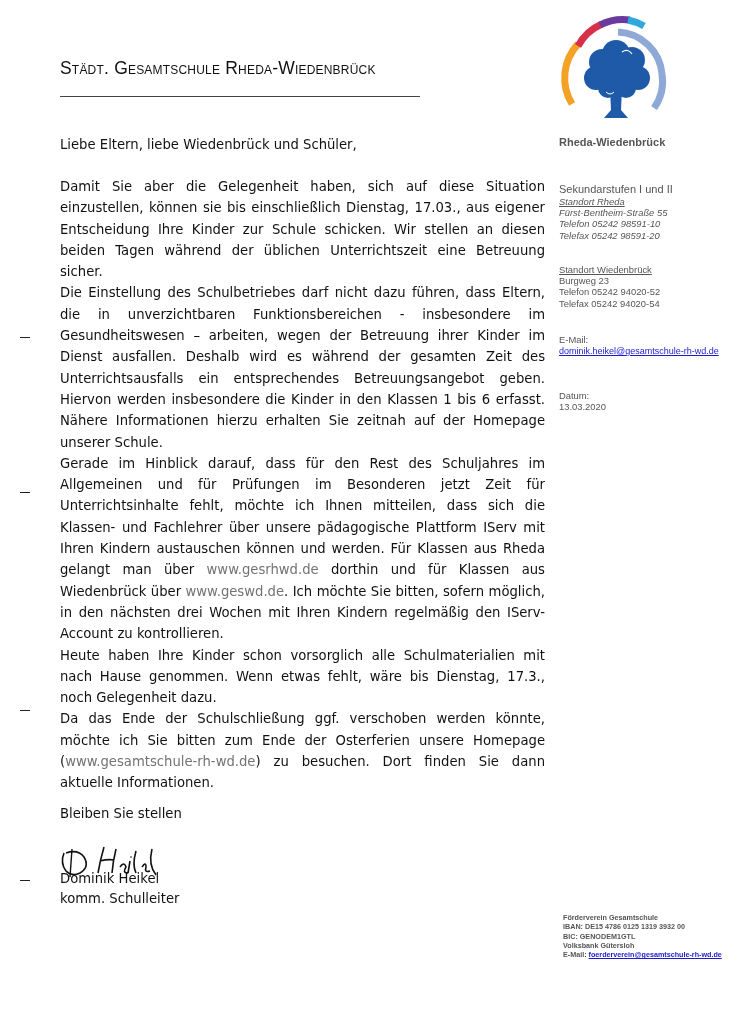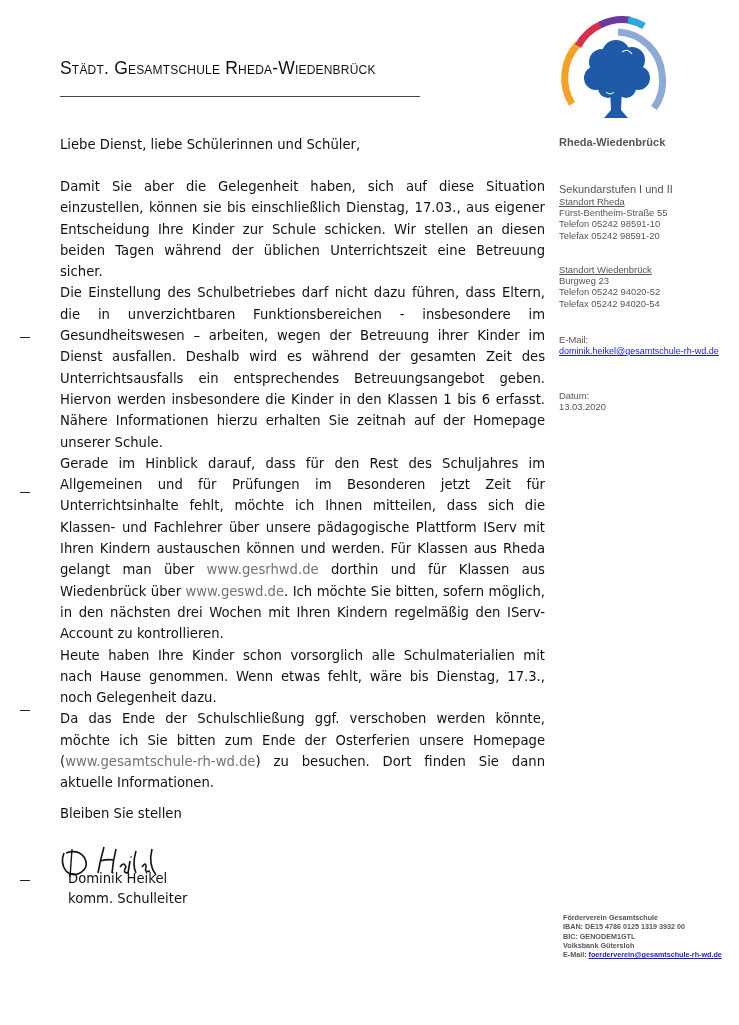--- a/index.html
+++ b/index.html
@@ -14,31 +14,31 @@
 
     .body { position: absolute; left: 60px; width: 485px; font-family: "DejaVu Sans", sans-serif;
             font-size: 13.2px; line-height: 21.3px; color: #111; }
     .salutation { top: 134px; }
     .main { top: 176px; text-align: justify; hyphens: manual; }
     .main p { margin: 0; }
     .main a, .link { color: #737373; }
 
     .closing { position: absolute; left: 60px; top: 806px; font-family: "DejaVu Sans", sans-serif; font-size: 13.2px; }
     .sig-img { position: absolute; left: 56px; top: 845px; width: 112px; height: 38px; }
-    .signer { position: absolute; left: 68px; top: 869px; font-family: "DejaVu Sans", sans-serif; font-size: 13.2px; line-height: 20px; }
+    .signer { position: absolute; left: 60px; top: 869px; font-family: "DejaVu Sans", sans-serif; font-size: 13.2px; line-height: 20px; }
 
     .fold { position: absolute; left: 20px; width: 10px; height: 0; border-top: 1px solid #222; }
 
     .logo { position: absolute; left: 558px; top: 14px; width: 120px; height: 112px; }
     .side { position: absolute; left: 559px; font-size: 9.4px; line-height: 11.2px; color: #555; }
     .side .u { text-decoration: underline; }
     .org { top: 136px; }
     .org .name { font-weight: bold; font-size: 11px; color: #555; line-height: 12px; }
     .org .sub { font-size: 11px; margin-top: 36px; }
-    .rheda { top: 196px; }
+    .rheda { top: 196px; font-style: italic; }
     .wd { top: 264px; }
     .email { top: 334px; }
     .email a { color: #1a1ad0; text-decoration: underline; font-size: 9px; }
     .date { top: 390px; }
     .foot { position: absolute; left: 563px; top: 913px; font-size: 7.2px; line-height: 9.3px; color: #555; font-weight: bold; }
     .foot a { color: #1a1ad0; text-decoration: underline; text-align: center; }
   </style>
 </head>
 <body>
 
@@ -96,21 +96,21 @@
   <div class="side date">
     <div>Datum:</div>
     <div>13.03.2020</div>
   </div>
 
   <div class="fold" style="top:337px"></div>
   <div class="fold" style="top:492px"></div>
   <div class="fold" style="top:710px"></div>
   <div class="fold" style="top:880px"></div>
 
-  <div class="body salutation">Liebe Dienst, liebe Schülerinnen und Schüler,</div>
+  <div class="body salutation">Liebe Eltern, liebe Wiedenbrück und Schüler,</div>
 
   <div class="body main">
     <p>Damit Sie aber die Gelegenheit haben, sich auf diese Situation einzustellen, können sie bis einschließlich Dienstag, 17.03., aus eigener Entscheidung Ihre Kinder zur Schule schicken. Wir stellen an diesen beiden Tagen während der üblichen Unterrichtszeit eine Betreuung sicher.</p>
     <p>Die Einstellung des Schulbetriebes darf nicht dazu führen, dass Eltern, die in unverzichtbaren Funktionsbereichen - insbesondere im Gesundheitswesen – arbeiten, wegen der Betreuung ihrer Kinder im Dienst ausfallen. Deshalb wird es während der gesamten Zeit des Unterrichtsausfalls ein entsprechendes Be­treuungsangebot geben. Hiervon werden insbesondere die Kinder in den Klas­sen 1 bis 6 erfasst. Nähere Informationen hierzu erhalten Sie zeitnah auf der Homepage unserer Schule.</p>
     <p><span>Gerade im Hinblick darauf, dass für den Rest des Schuljahres im Allgemeinen und für Prüfungen im Besonderen jetzt Zeit für Unterrichtsinhalte fehlt, möch­te ich Ihnen mitteilen, dass sich die Klassen- und Fachlehrer über unsere päda­gogische Plattform IServ mit Ihren Kindern austauschen können und werden. Für Klassen aus Rheda gelangt man über </span><a>www.gesrhwd.de</a><span> dorthin und für Klassen aus Wiedenbrück über </span><a>www.geswd.de</a><span>. Ich möchte Sie bitten, sofern möglich, in den nächsten drei Wochen mit Ihren Kindern regelmäßig den IServ-Account zu kontrollieren.</span></p>
     <p>Heute haben Ihre Kinder schon vorsorglich alle Schulmaterialien mit nach Hau­se genommen. Wenn etwas fehlt, wäre bis Dienstag, 17.3., noch Gelegenheit dazu.</p>
     <p><span>Da das Ende der Schulschließung ggf. verschoben werden könnte, möchte ich Sie bitten zum Ende der Osterferien unsere Homepage (</span><a>www.gesamtschule-rh-wd.de</a><span>) zu besuchen. Dort finden Sie dann aktuelle Informationen.</span></p>
   </div>
 
   <div class="closing">Bleiben Sie stellen</div>

